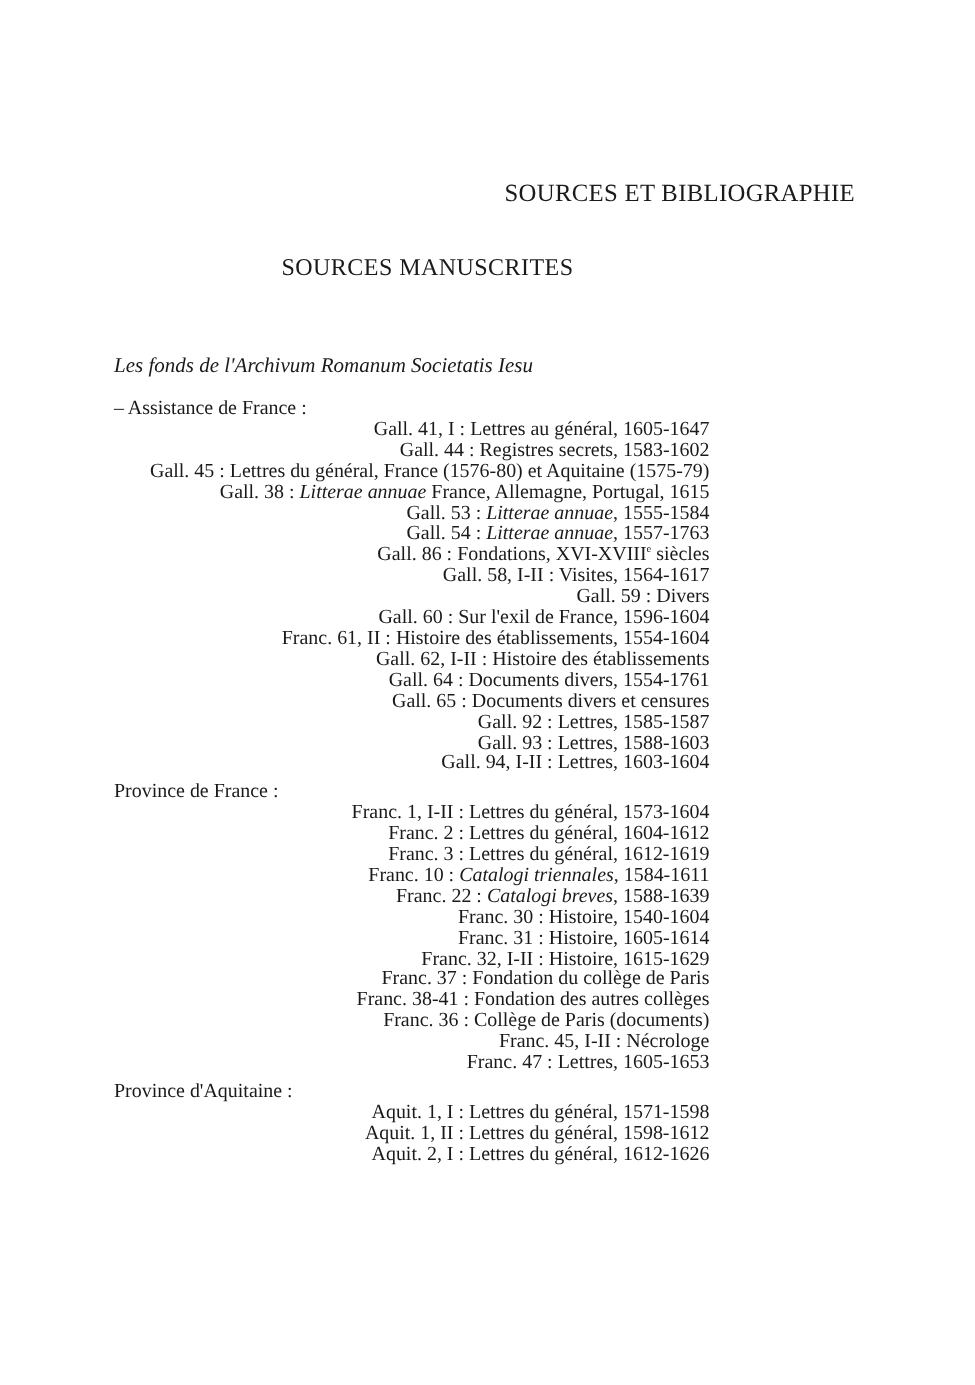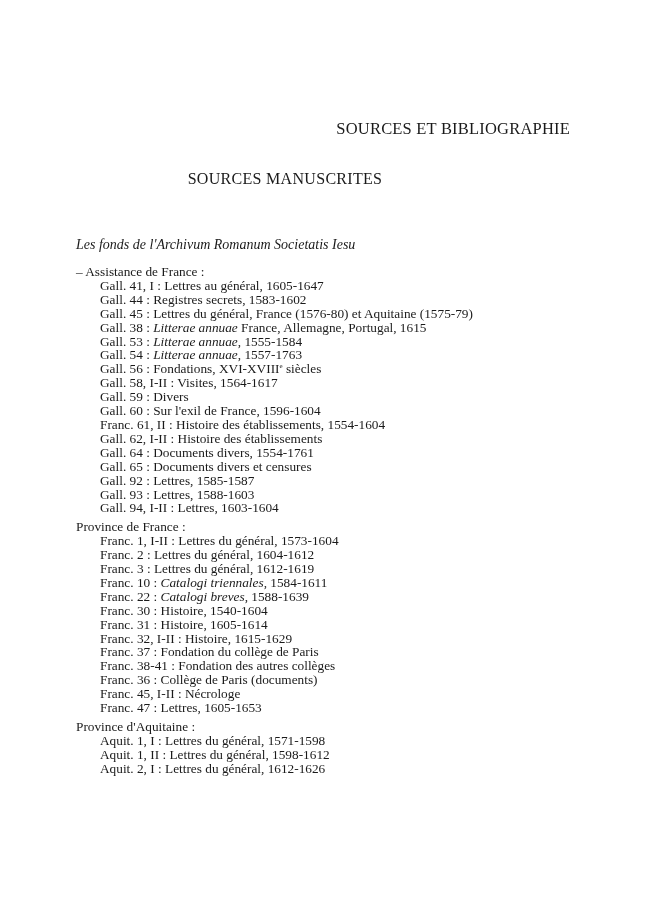--- a/index.html
+++ b/index.html
@@ -7,41 +7,41 @@
       font-family: "Liberation Serif", "DejaVu Serif", serif; color: #1a1a1a; }
     .title { position: absolute; left: 0; width: 570px; text-align: right; top: 119px;
       font-size: 16.5px; letter-spacing: 0.2px; margin-left: 0; }
     .title span { display: inline-block; margin-left: 0; }
     .subtitle { position: absolute; left: 0; width: 570px; text-align: center; top: 170px;
       font-size: 16px; letter-spacing: 0.3px; }
     .fonds { position: absolute; left: 76px; top: 237px; font-size: 14px; font-style: italic; }
     .body { position: absolute; left: 76px; top: 265px; font-size: 13.3px; line-height: 13.9px; }
     .group-head { white-space: nowrap; }
     .group { margin-bottom: 5px; }
-    .entry { padding-left: 24px; white-space: nowrap; }
+    .entry { padding-left: 24px; white-space: nowrap; text-align: right; }
     .entry i { }
     sup { font-size: 7px; vertical-align: 5px; line-height: 0; }
   </style>
 </head>
 <body>
 
 <div class="title"><span>SOURCES ET BIBLIOGRAPHIE</span></div>
 <div class="subtitle">SOURCES MANUSCRITES</div>
 <div class="fonds">Les fonds de l'Archivum Romanum Societatis Iesu</div>
 
 <div class="body" id="body">
     <div class="group">
       <div class="group-head">– Assistance de France :</div>
       <div class="entry"><span>Gall. 41, I : </span><span>Lettres au général, 1605-1647</span></div>
       <div class="entry"><span>Gall. 44 : </span><span>Registres secrets, 1583-1602</span></div>
       <div class="entry"><span>Gall. 45 : </span><span>Lettres du général, France (1576-80) et Aquitaine (1575-79)</span></div>
       <div class="entry"><span>Gall. 38 : </span><i>Litterae annuae</i><span> France, Allemagne, Portugal, 1615</span></div>
       <div class="entry"><span>Gall. 53 : </span><i>Litterae annuae</i><span>, 1555-1584</span></div>
       <div class="entry"><span>Gall. 54 : </span><i>Litterae annuae</i><span>, 1557-1763</span></div>
-      <div class="entry"><span>Gall. 56 : </span><span>Fondations, XVI-XVIII</span><sup>e</sup><span> siècles</span></div>
+      <div class="entry"><span>Gall. 86 : </span><span>Fondations, XVI-XVIII</span><sup>e</sup><span> siècles</span></div>
       <div class="entry"><span>Gall. 58, I-II : </span><span>Visites, 1564-1617</span></div>
       <div class="entry"><span>Gall. 59 : </span><span>Divers</span></div>
       <div class="entry"><span>Gall. 60 : </span><span>Sur l'exil de France, 1596-1604</span></div>
       <div class="entry"><span>Franc. 61, II : </span><span>Histoire des établissements, 1554-1604</span></div>
       <div class="entry"><span>Gall. 62, I-II : </span><span>Histoire des établissements</span></div>
       <div class="entry"><span>Gall. 64 : </span><span>Documents divers, 1554-1761</span></div>
       <div class="entry"><span>Gall. 65 : </span><span>Documents divers et censures</span></div>
       <div class="entry"><span>Gall. 92 : </span><span>Lettres, 1585-1587</span></div>
       <div class="entry"><span>Gall. 93 : </span><span>Lettres, 1588-1603</span></div>
       <div class="entry"><span>Gall. 94, I-II : </span><span>Lettres, 1603-1604</span></div>

